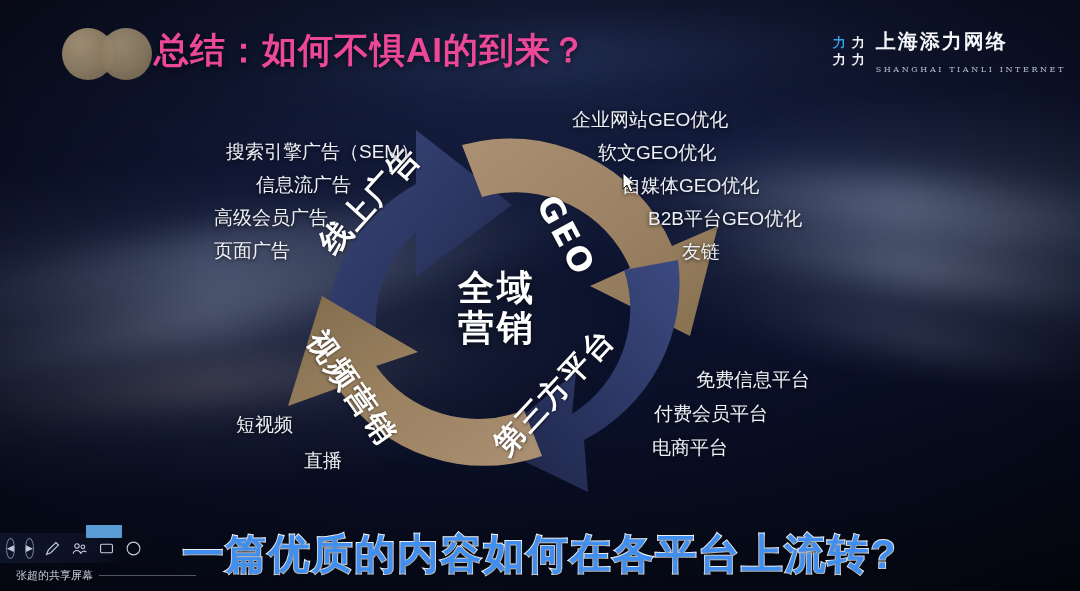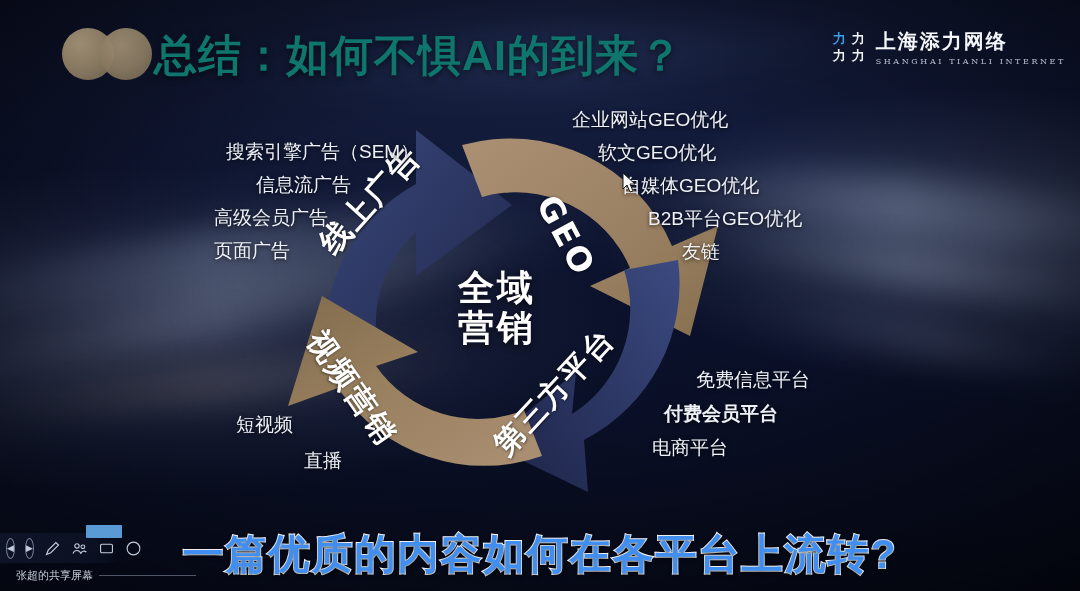--- a/index.html
+++ b/index.html
@@ -31,31 +31,31 @@
   .vig{ position:absolute; inset:0; background:radial-gradient(ellipse 78% 70% at 50% 45%, rgba(0,0,0,0) 40%, rgba(0,0,0,0.55) 100%); }
 
   
   #header{ position:absolute; left:0; top:0; width:1080px; height:96px; }
   .dots{ position:absolute; left:62px; top:28px; width:104px; height:52px; }
   .dot{ position:absolute; top:0; width:52px; height:52px; border-radius:50%; }
   .dotA{ left:0;  background:radial-gradient(circle at 35% 30%, #a49278 0%, #8c7c62 55%, #6d6150 100%); opacity:.95;}
   .dotB{ left:38px; background:radial-gradient(circle at 40% 32%, #9c8b72 0%, #87785f 55%, #6a5e4d 100%); opacity:.95;}
   #title{
     position:absolute; left:154px; top:27px;
-    font-size:43px; font-weight:700; color:#0f766e; letter-spacing:1px;
+    font-size:35px; font-weight:700; color:#ec4899; letter-spacing:1px;
     text-shadow:0 2px 6px rgba(0,0,0,.6);
   }
 
   
   #logo{ position:absolute; right:14px; top:28px; display:flex; align-items:center; gap:9px; }
   .logo-mark{ display:grid; grid-template-columns:repeat(2,17px); grid-template-rows:repeat(2,15px); gap:2px; }
   .lg{ font-size:13px; font-weight:700; line-height:15px; text-align:center; font-family:"DejaVu Sans",sans-serif;}
   .lg.blue{ color:#3aa0e8; }
   .lg.white{ color:#f2f4f8; }
-  .logo-txt{ display:flex; flex-direction:column; gap:2px; }
+  .logo-txt{ display:flex; flex-direction:column; gap:10px; }
   .logo-cn{ font-size:20px; font-weight:700; color:#f4f6fa; letter-spacing:2px; font-family:"DejaVu Serif",serif;}
   .logo-en{ font-size:8px; color:#b9c2d2; letter-spacing:2.6px; font-family:"DejaVu Serif",serif;}
 
   
   #diagram{ position:absolute; left:266px; top:100px; width:470px; height:420px; }
   #diagram svg{ width:100%; height:100%; display:block; }
   .arrow-label{
     position:absolute; color:#fff; font-weight:700;
     text-shadow:0 1px 3px rgba(0,0,0,.55); white-space:nowrap;
     font-family:"Liberation Sans","DejaVu Sans",sans-serif;
@@ -88,21 +88,21 @@
   #labels-tr span{ margin-bottom:14px; }
   #labels-tr span:nth-child(1){ margin-left:0; }
   #labels-tr span:nth-child(2){ margin-left:26px; }
   #labels-tr span:nth-child(3){ margin-left:50px; }
   #labels-tr span:nth-child(4){ margin-left:76px; }
   #labels-tr span:nth-child(5){ margin-left:110px; }
 
   #labels-br{ left:630px; top:370px; }
   #labels-br span{ margin-bottom:15px; }
   #labels-br span:nth-child(1){ margin-left:66px; }
-  #labels-br span:nth-child(2){ margin-left:34px;font-weight:bold; }
+  #labels-br span:nth-child(2){ margin-left:24px; }
   #labels-br span:nth-child(3){ margin-left:22px; }
   #labels-br span:nth-child(4){ margin-left:0; }
 
   #labels-bl{ left:236px; top:415px; }
   #labels-bl span{ margin-bottom:17px; }
   #labels-bl span:nth-child(1){ margin-left:0; }
   #labels-bl span:nth-child(2){ margin-left:68px; }
 
   
   #cursor{ position:absolute; left:622px; top:172px; width:16px; height:22px; }

